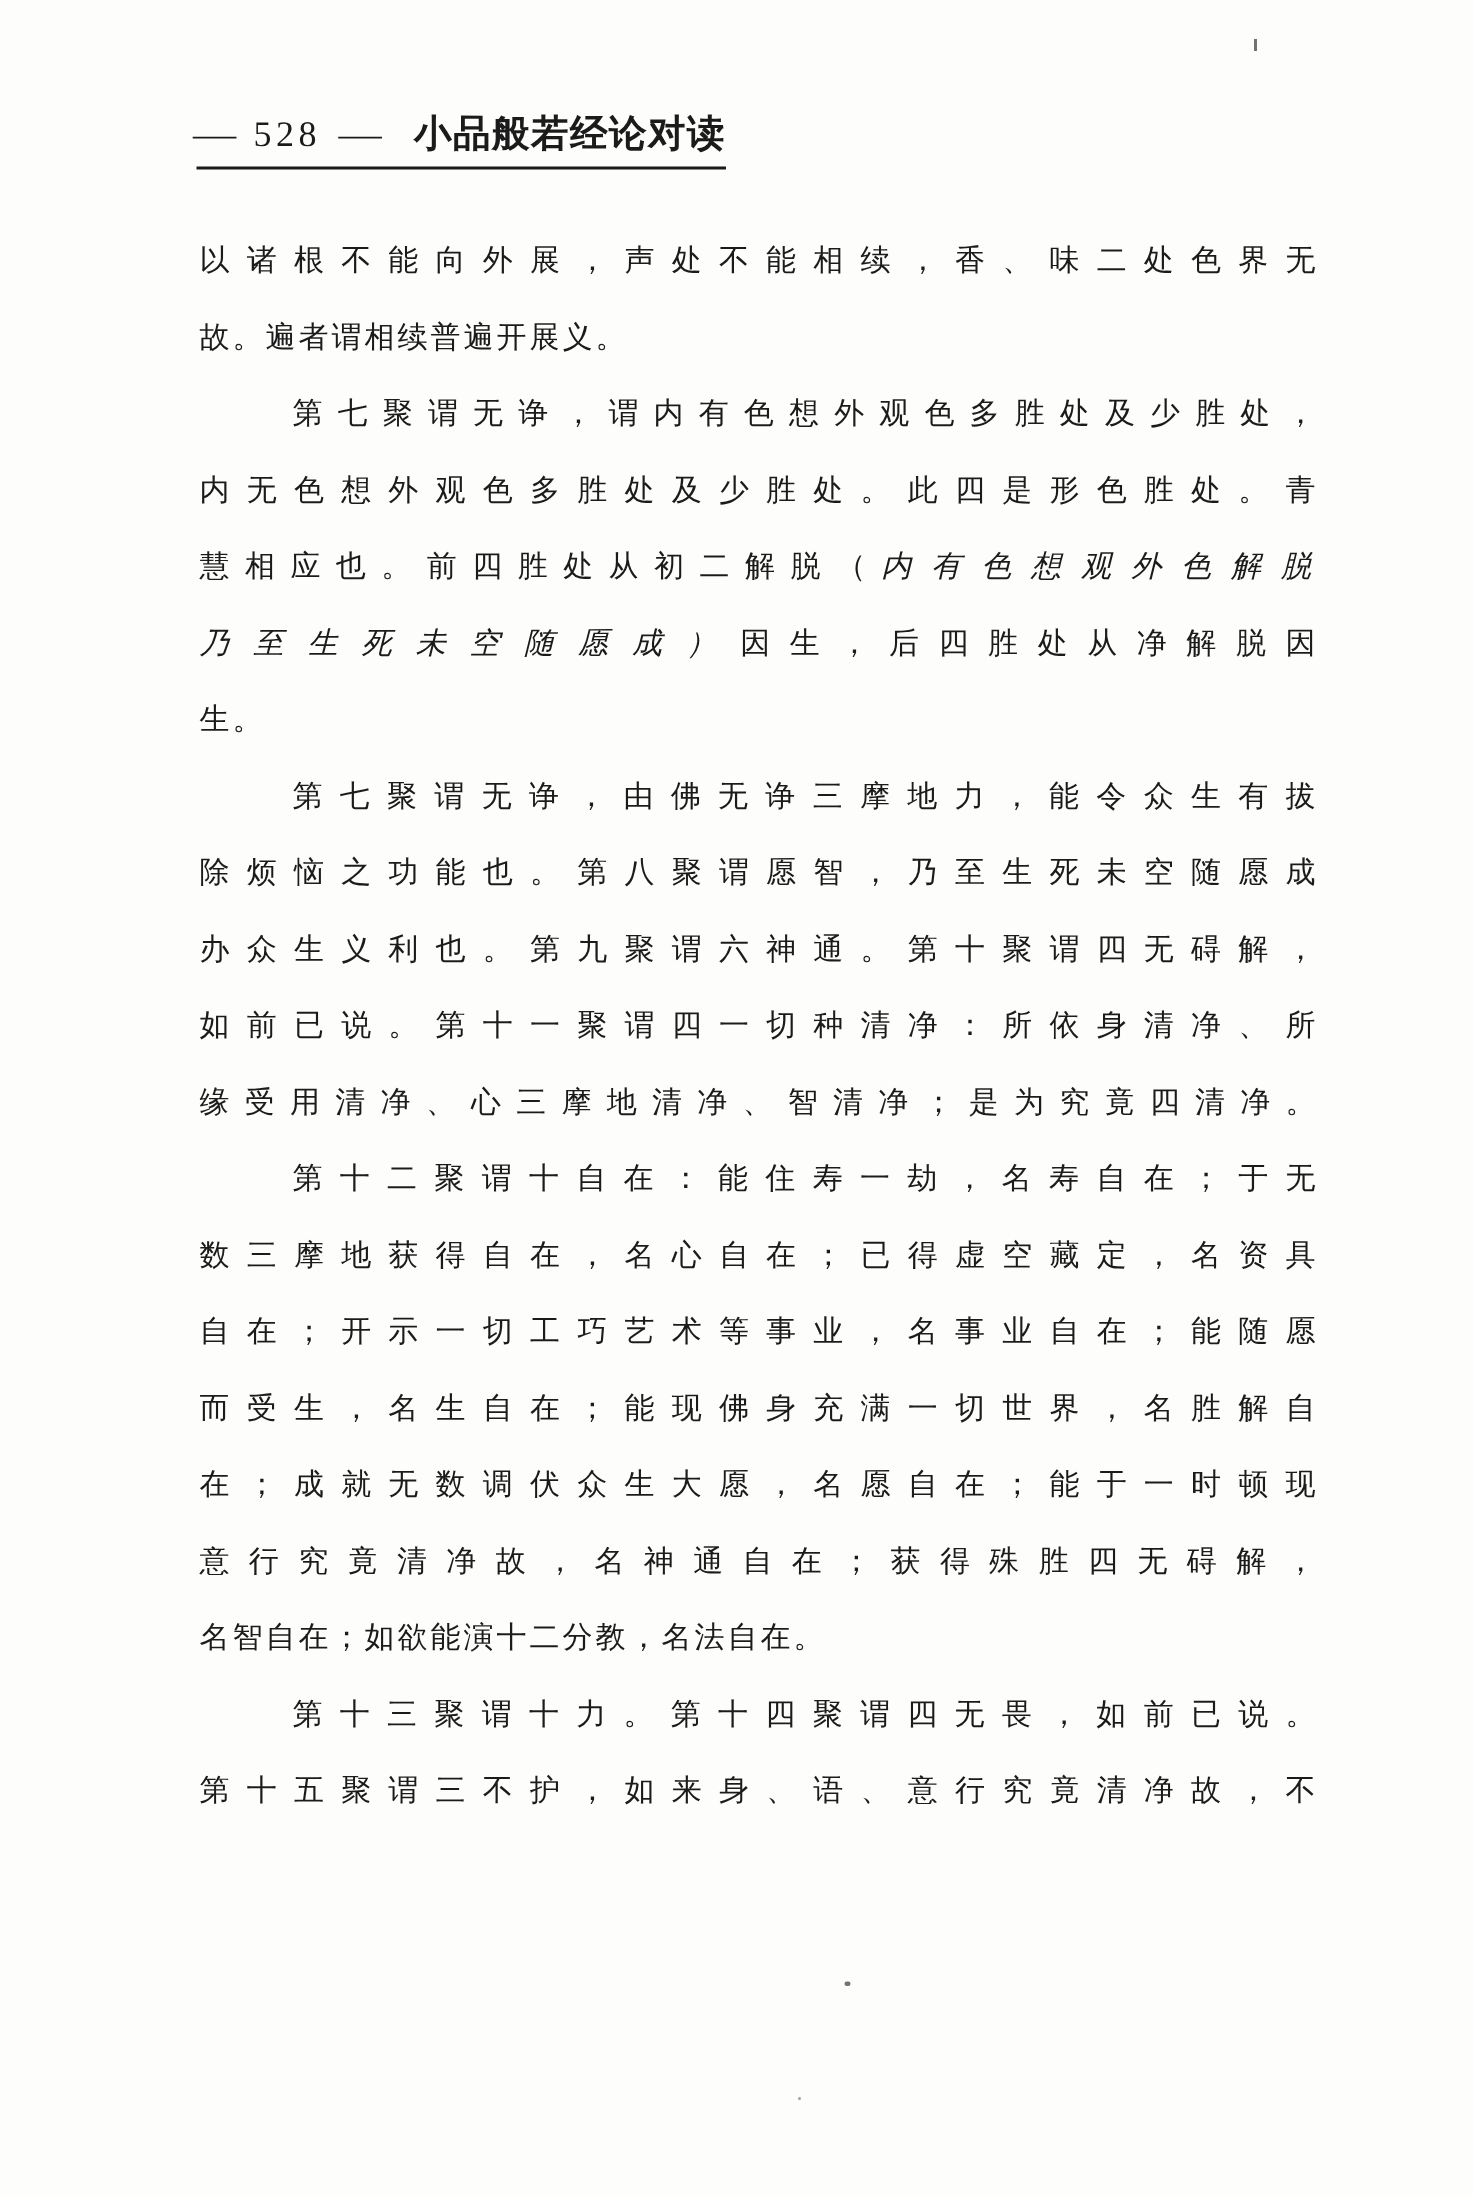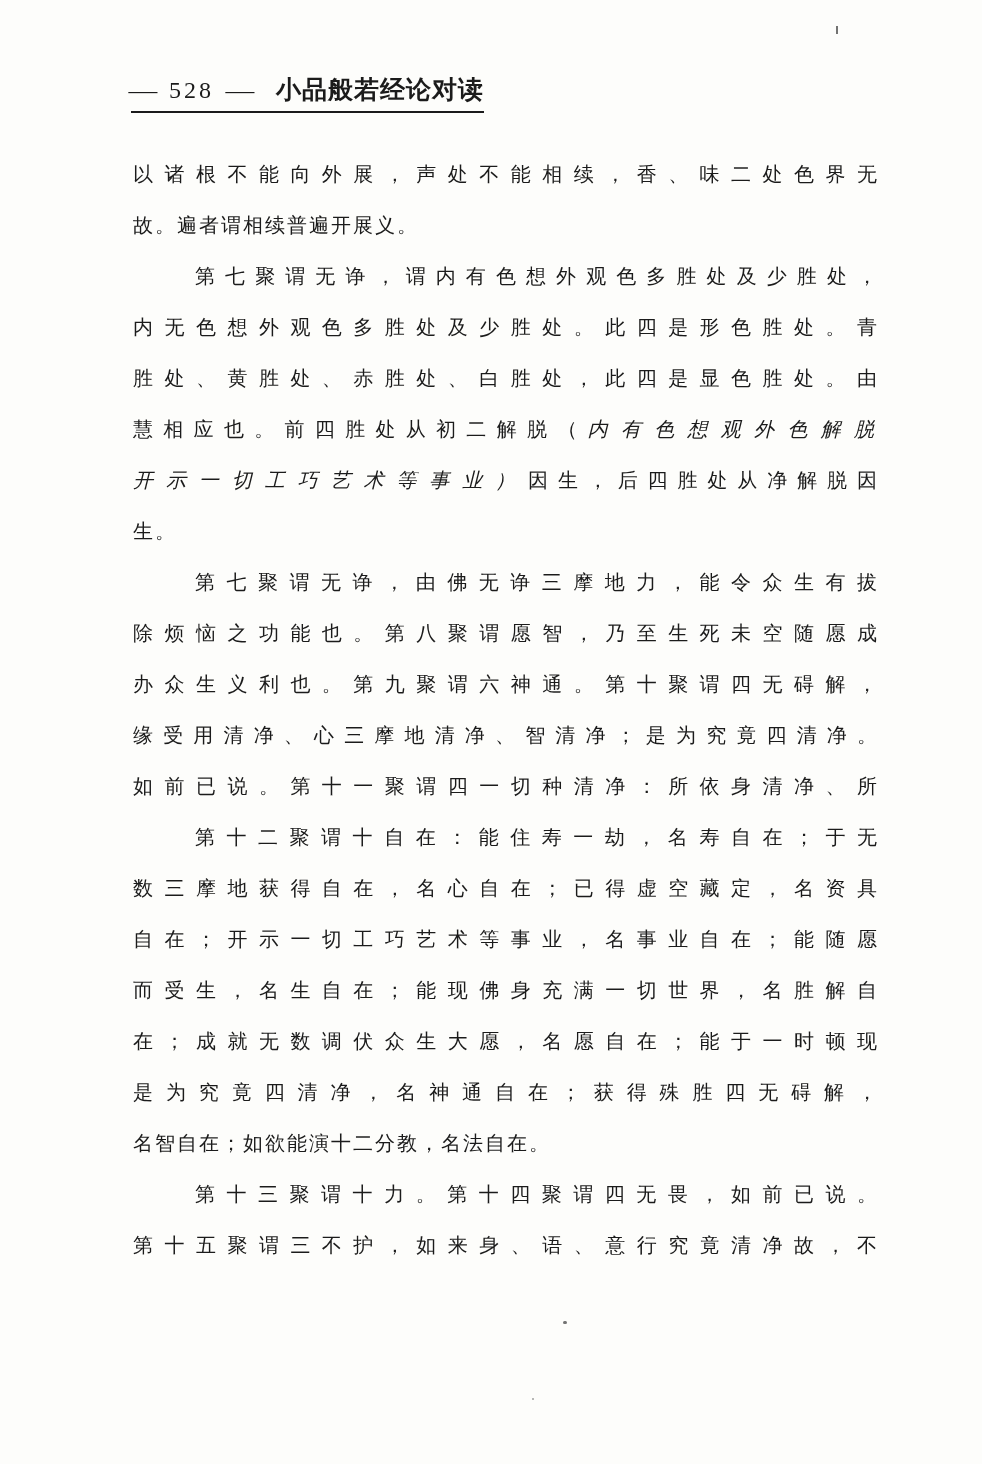--- a/index.html
+++ b/index.html
@@ -94,35 +94,34 @@
     <span class="pagenum">528</span>
     <span class="dash">—</span>
     <span class="booktitle">小品般若经论对读</span>
   </div>
 
   <div class="body-text" id="body-text">
       <div class="line"><span class="song">以诸根不能向外展，声处不能相续，香、味二处色界无</span></div>
       <div class="line para-last"><span class="song">故。遍者谓相续普遍开展义。</span></div>
       <div class="line indent"><span class="song">第七聚谓无诤，谓内有色想外观色多胜处及少胜处，</span></div>
       <div class="line"><span class="song">内无色想外观色多胜处及少胜处。此四是形色胜处。青</span></div>
-      <div class="line"><span class="song">胜处、黄胜处、赤胜处、白胜处，此四是显色胜处。由</span></div>
       <div class="line"><span class="song">慧相应也。前四胜处从初二解脱（</span><span class="kai">内有色想观外色解脱</span></div>
-      <div class="line"><span class="kai">开示一切工巧艺术等事业）</span><span class="song">因生，后四胜处从净解脱因</span></div>
+      <div class="line"><span class="kai">乃至生死未空随愿成）</span><span class="song">因生，后四胜处从净解脱因</span></div>
       <div class="line para-last"><span class="song">生。</span></div>
       <div class="line indent"><span class="song">第七聚谓无诤，由佛无诤三摩地力，能令众生有拔</span></div>
       <div class="line"><span class="song">除烦恼之功能也。第八聚谓愿智，乃至生死未空随愿成</span></div>
       <div class="line"><span class="song">办众生义利也。第九聚谓六神通。第十聚谓四无碍解，</span></div>
+      <div class="line"><span class="song">如前已说。第十一聚谓四一切种清净：所依身清净、所</span></div>
       <div class="line"><span class="song">缘受用清净、心三摩地清净、智清净；是为究竟四清净。</span></div>
-      <div class="line"><span class="song">如前已说。第十一聚谓四一切种清净：所依身清净、所</span></div>
       <div class="line indent"><span class="song">第十二聚谓十自在：能住寿一劫，名寿自在；于无</span></div>
       <div class="line"><span class="song">数三摩地获得自在，名心自在；已得虚空藏定，名资具</span></div>
       <div class="line"><span class="song">自在；开示一切工巧艺术等事业，名事业自在；能随愿</span></div>
       <div class="line"><span class="song">而受生，名生自在；能现佛身充满一切世界，名胜解自</span></div>
       <div class="line"><span class="song">在；成就无数调伏众生大愿，名愿自在；能于一时顿现</span></div>
-      <div class="line"><span class="song">是为究竟四清净，名神通自在；获得殊胜四无碍解，</span></div>
+      <div class="line"><span class="song">意行究竟清净故，名神通自在；获得殊胜四无碍解，</span></div>
       <div class="line para-last"><span class="song">名智自在；如欲能演十二分教，名法自在。</span></div>
       <div class="line indent"><span class="song">第十三聚谓十力。第十四聚谓四无畏，如前已说。</span></div>
       <div class="line"><span class="song">第十五聚谓三不护，如来身、语、意行究竟清净故，不</span></div>
     </div>
 
   <div class="speck s1"></div>
   <div class="speck s2"></div>
   <div class="speck s3"></div>
 
 </div>

